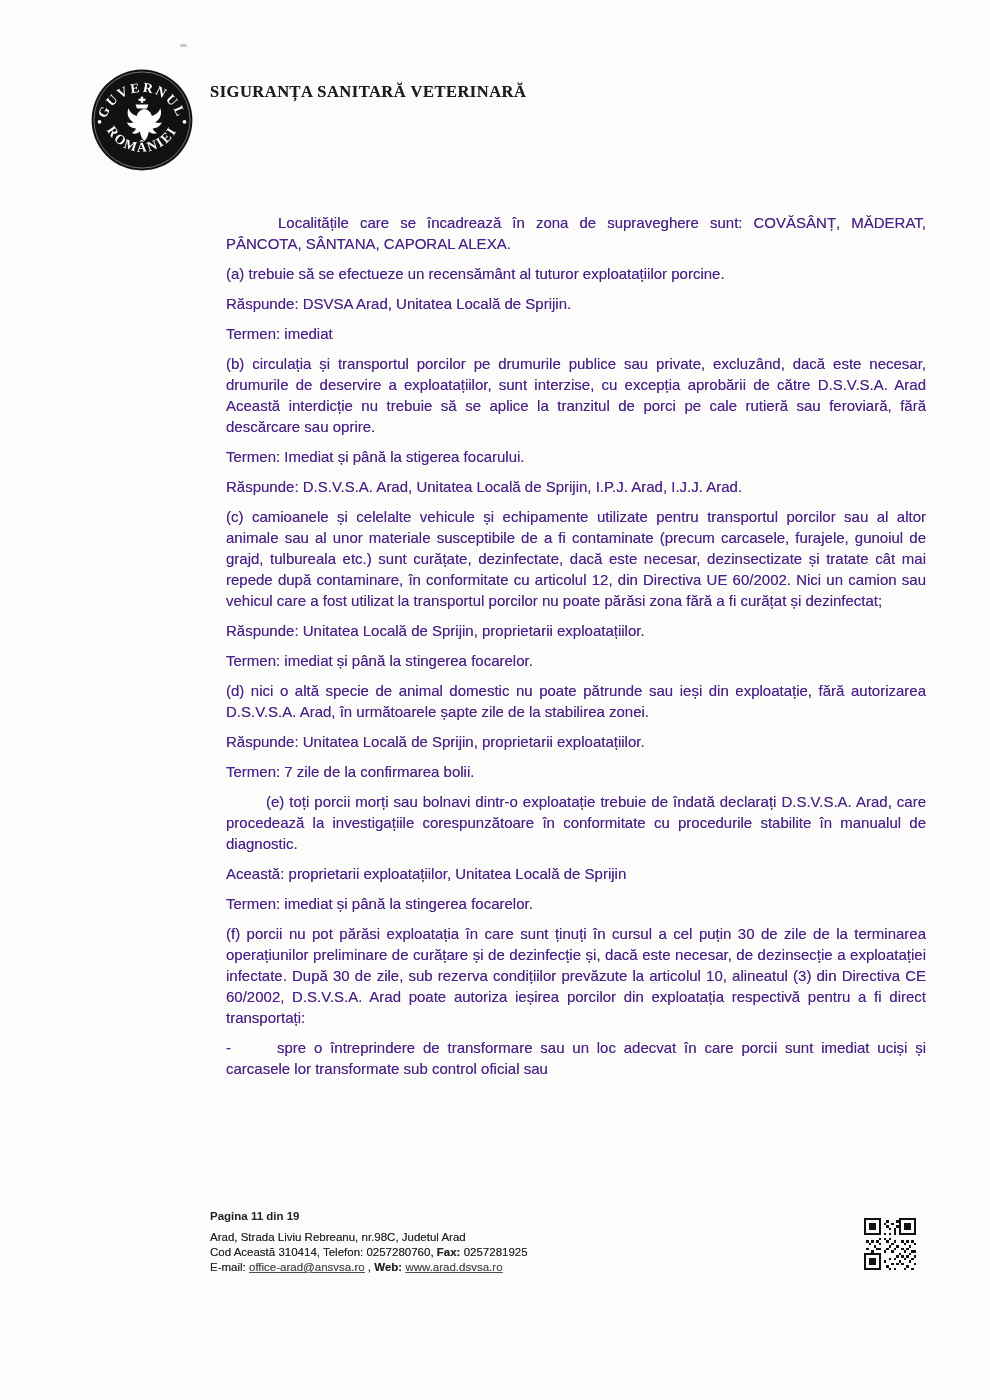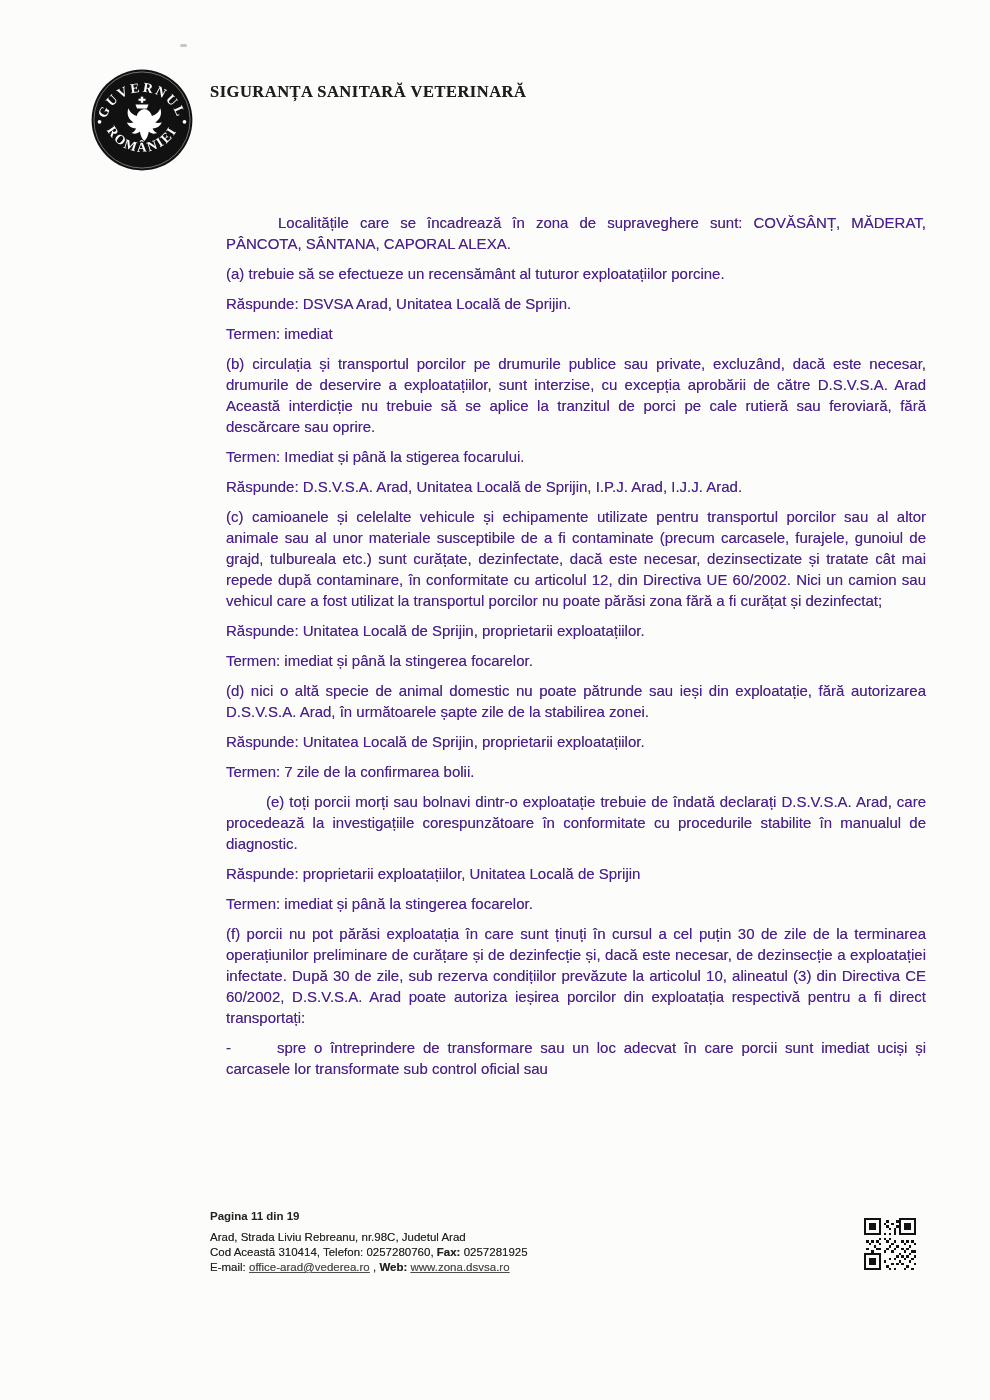--- a/index.html
+++ b/index.html
@@ -95,41 +95,41 @@
     <p class="para justify">(b) circulația și transportul porcilor pe drumurile publice sau private, excluzând, dacă este necesar, drumurile de deservire a exploatațiilor, sunt interzise, cu excepția aprobării de către D.S.V.S.A. Arad Această interdicție nu trebuie să se aplice la tranzitul de porci pe cale rutieră sau feroviară, fără descărcare sau oprire.</p>
     <p class="para">Termen: Imediat și până la stigerea focarului.</p>
     <p class="para">Răspunde: D.S.V.S.A. Arad, Unitatea Locală de Sprijin, I.P.J. Arad, I.J.J. Arad.</p>
     <p class="para justify">(c) camioanele și celelalte vehicule și echipamente utilizate pentru transportul porcilor sau al altor animale sau al unor materiale susceptibile de a fi contaminate (precum carcasele, furajele, gunoiul de grajd, tulbureala etc.) sunt curățate, dezinfectate, dacă este necesar, dezinsectizate și tratate cât mai repede după contaminare, în conformitate cu articolul 12, din Directiva UE 60/2002. Nici un camion sau vehicul care a fost utilizat la transportul porcilor nu poate părăsi zona fără a fi curățat și dezinfectat;</p>
     <p class="para">Răspunde: Unitatea Locală de Sprijin, proprietarii exploatațiilor.</p>
     <p class="para">Termen: imediat și până la stingerea focarelor.</p>
     <p class="para justify">(d) nici o altă specie de animal domestic nu poate pătrunde sau ieși din exploatație, fără autorizarea D.S.V.S.A. Arad, în următoarele șapte zile de la stabilirea zonei.</p>
     <p class="para">Răspunde: Unitatea Locală de Sprijin, proprietarii exploatațiilor.</p>
     <p class="para">Termen: 7 zile de la confirmarea bolii.</p>
     <p class="para justify indent-md">(e) toți porcii morți sau bolnavi dintr-o exploatație trebuie de îndată declarați D.S.V.S.A. Arad, care procedează la investigațiile corespunzătoare în conformitate cu procedurile stabilite în manualul de diagnostic.</p>
-    <p class="para">Răspunde: proprietarii exploatațiilor, Unitatea Locală de Sprijin</p>
+    <p class="para">Această: proprietarii exploatațiilor, Unitatea Locală de Sprijin</p>
     <p class="para">Termen: imediat și până la stingerea focarelor.</p>
     <p class="para justify">(f) porcii nu pot părăsi exploatația în care sunt ținuți în cursul a cel puțin 30 de zile de la terminarea operațiunilor preliminare de curățare și de dezinfecție și, dacă este necesar, de dezinsecție a exploatației infectate. După 30 de zile, sub rezerva condițiilor prevăzute la articolul 10, alineatul (3) din Directiva CE 60/2002, D.S.V.S.A. Arad poate autoriza ieșirea porcilor din exploatația respectivă pentru a fi direct transportați:</p>
     <p class="para justify bullet"><span class="dash">-</span><span class="tab"></span><span>spre o întreprindere de transformare sau un loc adecvat în care porcii sunt imediat uciși și carcasele lor transformate sub control oficial sau</span></p>
   </main>
 
   <div class="footer-page">Pagina 11 din 19</div>
 
   <footer class="footer-address">
     <div>Arad, Strada Liviu Rebreanu, nr.98C, Judetul Arad</div>
     <div>
       <span>Cod Această 310414, Telefon: 0257280760,</span>
       <span class="b">Fax:</span>
       <span>0257281925</span>
     </div>
     <div>
       <span>E-mail:</span>
-      <span class="footer-link">office-arad@vederea.ro</span>
+      <span class="footer-link">office-arad@ansvsa.ro</span>
       <span>,</span>
       <span class="b">Web:</span>
-      <span class="footer-link">www.zona.dsvsa.ro</span>
+      <span class="footer-link">www.arad.dsvsa.ro</span>
     </div>
   </footer>
 
   <svg class="qr" viewBox="0 0 21 21" shape-rendering="crispEdges" aria-hidden="true">
     <g fill="#111">
       <g>
         <rect x="0" y="0" width="7" height="7"></rect>
           <rect x="1" y="1" width="5" height="5" fill="#fcfcfa"></rect>
           <rect x="2" y="2" width="3" height="3"></rect>
       </g>

